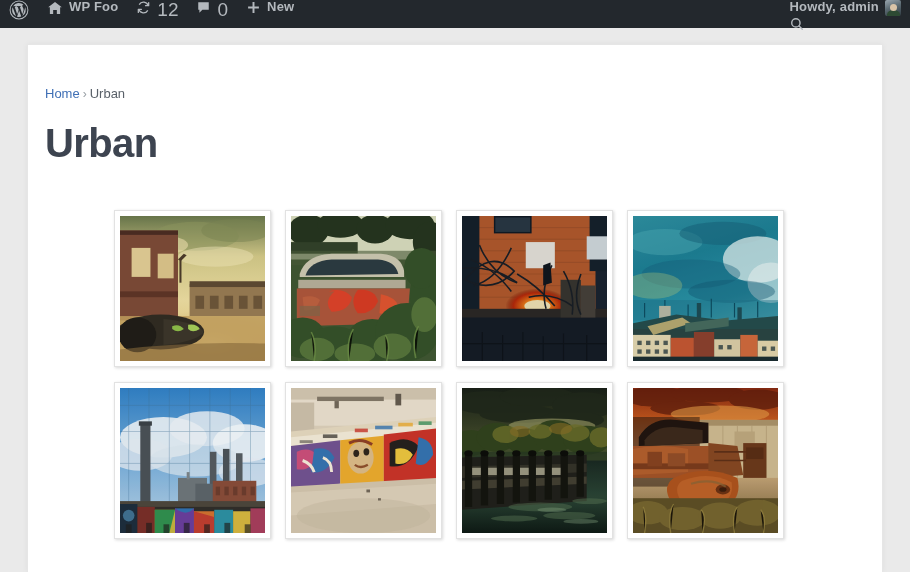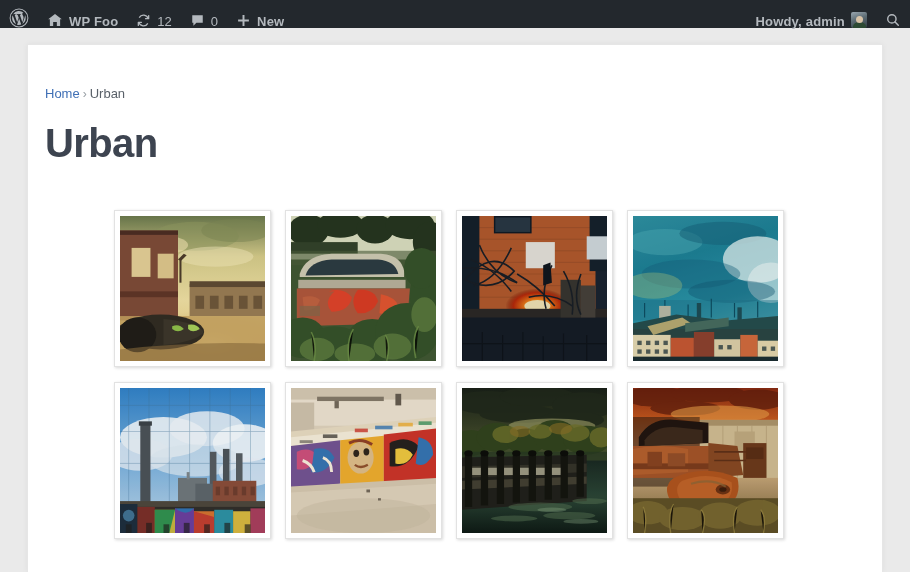--- a/index.html
+++ b/index.html
@@ -15,32 +15,32 @@
   #adminbar {
     position: absolute; top: 0; left: 0;
     width: 910px; height: 28px;
     background: #23282d;
     display: flex; align-items: stretch;
     font-size: 13px;
     color: #b4b9be;
     z-index: 50;
   }
   .ab-item {
-    display: flex; align-items: flex-end;
+    display: flex; align-items: flex-start;
     padding: 0 9px;
     height: 28px;
     color: #b4b9be;
     white-space: nowrap;
     cursor: pointer;
     gap: 6px;
   }
   .ab-label { font-size: 13px; line-height: 1; font-weight: 600; letter-spacing: .2px;}
-  .ab-count { font-size: 13px; line-height: 1; }
+  .ab-count { font-size: 19px; line-height: 1; }
   .ab-spacer { flex: 1 1 auto; }
-  .ab-right { display: flex; align-items: stretch; }
+  .ab-right { display: flex; align-items: stretch; flex-direction: column; }
   .wp-logo { width: 20px; height: 20px; display: block; }
   .ab-ico { display: flex; align-items: center; justify-content: center; }
   .avatar {
     width: 16px; height: 16px;
     border-radius: 2px;
     background: linear-gradient(160deg,#9aa7b0 0%,#5c6b73 45%,#2f3b42 100%);
     position: relative; overflow: hidden;
     flex: 0 0 auto;
   }
   .avatar::after {

